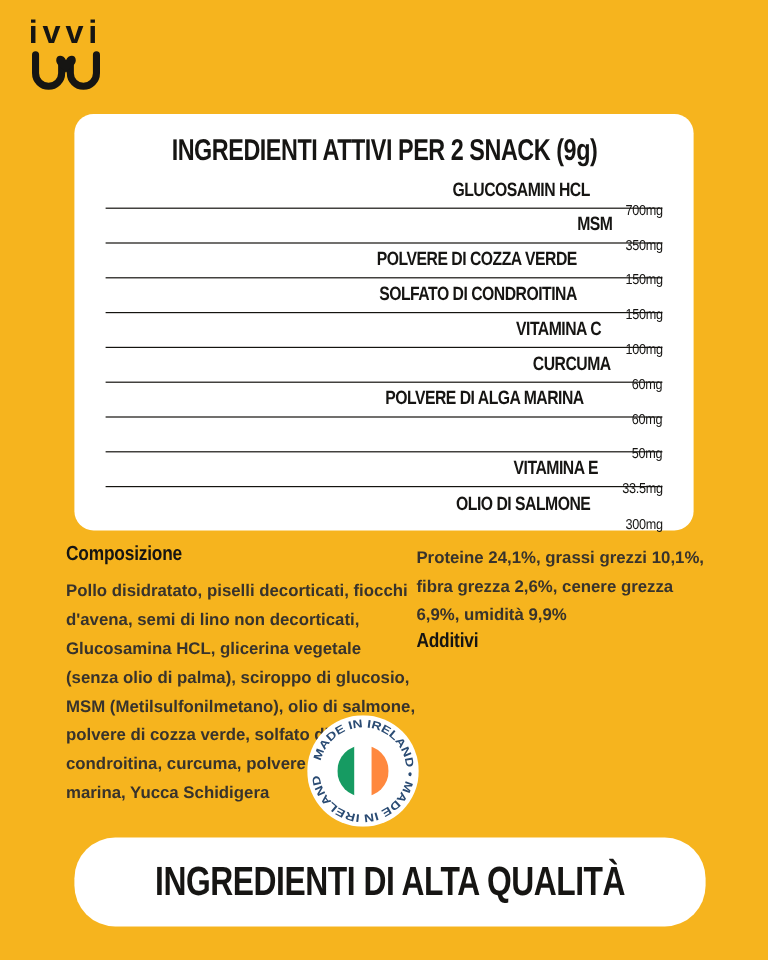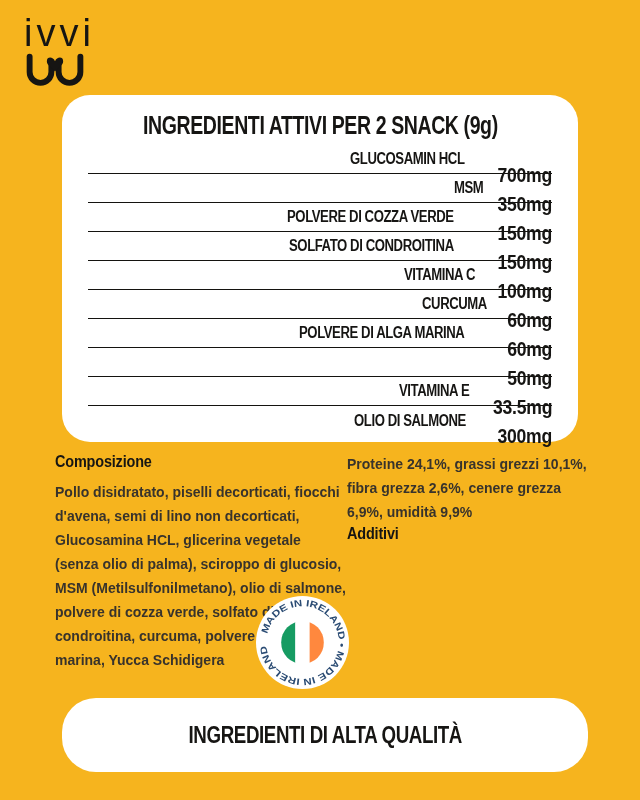--- a/index.html
+++ b/index.html
@@ -23,44 +23,44 @@
   }
   
   .cx{display:inline-block;transform:scaleX(0.78);letter-spacing:-0.5px;}
   .cx-left{transform-origin:0 50%;}
   .cx-right{transform-origin:100% 50%;}
   .cx-center{transform-origin:50% 50%;}
 
   
   .logo{position:absolute;left:24px;top:14px;width:90px;}
   .logo-word{
-    font-size:38px;font-weight:normal;letter-spacing:4px;
+    font-size:27px;font-weight:bold;letter-spacing:4px;
     color:var(--ink);line-height:1;
   }
   .logo-icon{display:block;margin-left:2px;margin-top:1px;width:58px;height:38px;}
 
   
   .card{
     position:absolute;left:62px;top:95px;width:516px;height:347px;
-    background:var(--card);border-radius:28px;
+    background:var(--card);border-radius:16px;
     padding:16px 26px 8px 26px;
   }
   .card-title{
     text-align:center;font-size:25px;font-weight:bold;line-height:28px;
     white-space:nowrap;margin-bottom:6px;
   }
   .ing-table{width:100%;}
   .ing-row{
     display:flex;justify-content:flex-end;align-items:center;
     height:29px;border-bottom:1.6px solid #14130f;
   }
   .ing-row:last-child{border-bottom:none;}
   .ing-label{font-size:16px;font-weight:bold;white-space:nowrap;}
   .ing-label .cx{transform:scaleX(0.82);}
-  .ing-value{font-size:20px;font-weight:bold;white-space:nowrap;margin-top:32px;}
+  .ing-value{font-size:12px;font-weight:normal;white-space:nowrap;margin-top:32px;}
   .ing-value .cx{transform:scaleX(0.88);letter-spacing:-0.3px;}
 
   
   .info{
     position:absolute;left:55px;top:452px;width:538px;
     display:flex;
   }
   .info-col-left{width:292px;flex:none;}
   .info-col-right{width:244px;flex:none;}
   .info-heading{
@@ -82,21 +82,21 @@
     font-size:10px;font-weight:bold;fill:var(--badge-navy);
   }
 
   
   .banner{
     position:absolute;left:62px;top:698px;width:526px;height:74px;
     background:var(--card);border-radius:34px;
     display:flex;align-items:center;justify-content:center;
   }
   .banner-title{
-    font-size:24px;font-weight:bold;white-space:nowrap;
+    font-size:34px;font-weight:bold;white-space:nowrap;
     letter-spacing:-0.5px;
   }
 </style>
 </head>
 <body>
 
 <div class="logo">
   <div class="logo-word">ivvi</div>
   <svg class="logo-icon" viewBox="0 0 64 40" aria-hidden="true">
     <path d="M4,3 V20 A12,12 0 0 0 28,20 V13" fill="none" stroke="#161513" stroke-width="6.5" stroke-linecap="round"></path>

